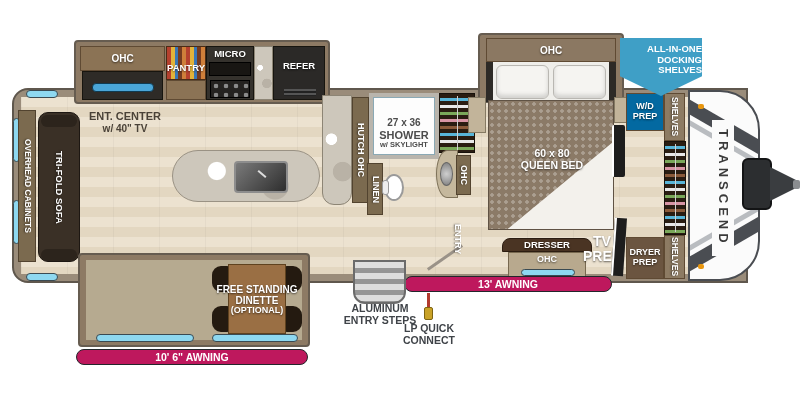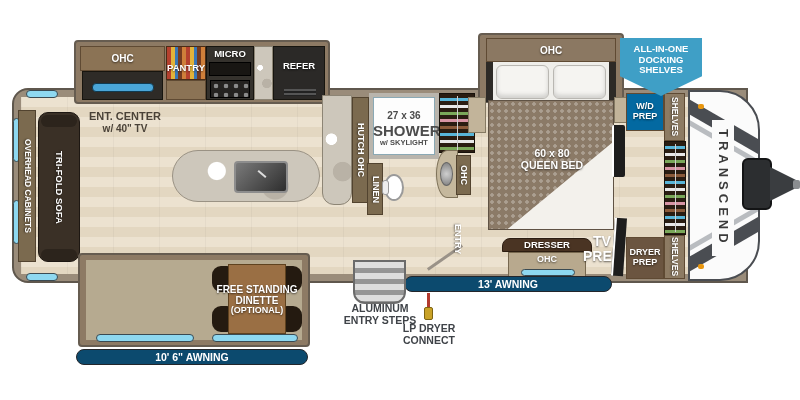--- a/index.html
+++ b/index.html
@@ -14,24 +14,24 @@
   .slide{background:#8d7a64;border:2px solid #665c50;border-radius:4px;}
   .slide-floor{background:#b6aa90;}
   .wood{background:#8b7355;border:1px solid #5f4a33;}
   .woodbar{background:#7b6a4f;border:1px solid #52432f;}
   .dark{background:#2e2b27;border:1px solid #17150f;}
   .marble{background:
      radial-gradient(circle at 30% 40%, #ffffff 0 8%, transparent 9%),
      radial-gradient(circle at 70% 70%, #b9b2a6 0 12%, transparent 13%),
      #cdc7bb;border:1px solid #8d8575;}
   .cyanwin{background:#8ed8f0;border:1px solid #3a4a52;border-radius:4px;}
-  .awning{background:#0c4a6e;border:1px solid #23262b;border-radius:9px;
+  .awning{background:#be185d;border:1px solid #23262b;border-radius:9px;
           color:#fff;font-weight:bold;font-size:10.5px;display:flex;align-items:center;justify-content:center;}
   .badge{background:#3f9fc6;color:#fff;font-weight:bold;text-align:center;
-         display:flex;flex-direction:column;align-items:center;justify-content:center;line-height:1.15;}
+         display:flex;flex-direction:column;align-items:flex-end;justify-content:center;line-height:1.15;}
   
   .lbl{color:#fff;font-weight:bold;text-shadow:0 1px 2px rgba(0,0,0,.6);
        display:flex;align-items:center;justify-content:center;text-align:center;line-height:1.1;}
   .dlbl{color:#45403a;font-weight:bold;text-align:center;line-height:1.15;}
   .v{writing-mode:vertical-rl;}
   .clothes{background:repeating-linear-gradient(180deg,
       #2a1d12 0 4px,#58b5d8 4px 7px,#2a1d12 7px 11px,#e8e8e8 11px 14px,
       #2a1d12 14px 18px,#7aa85a 18px 21px,#2a1d12 21px 25px,#d895a5 25px 28px,
       #2a1d12 28px 32px,#8a5a3a 32px 35px);border:1px solid #17110a;}
   .pantry-shelf{background:repeating-linear-gradient(90deg,
@@ -103,23 +103,23 @@
   <div class="abs marble" style="left:172px;top:150px;width:148px;height:52px;border-radius:26px;border:1px solid #9a9284;">
     <div class="abs" style="left:61px;top:10px;width:54px;height:32px;background:linear-gradient(135deg,#7a7a7a,#2e2e2e);border:2px solid #8d8d8d;border-radius:4px;"></div>
     <div class="abs" style="left:84px;top:22px;width:10px;height:2px;background:#ddd;transform:rotate(40deg);"></div>
   </div>
 
   <div class="abs marble" style="left:322px;top:95px;width:30px;height:110px;border-radius:0 0 12px 12px;"></div>
   <div class="abs woodbar" style="left:352px;top:97px;width:17px;height:106px;">
     <span class="lbl v" style="position:absolute;inset:0;font-size:9px;">HUTCH OHC</span>
   </div>
   <div class="abs" style="left:369px;top:93px;width:70px;height:66px;background:#fdfdfd;border:4px solid #b9b5ad;box-shadow:inset 0 0 0 1px #8aa9b5;">
-    <div class="dlbl" style="margin-top:13px;color:#4c4c4c;">
+    <div class="dlbl" style="margin-top:20px;color:#4c4c4c;">
       <div style="font-size:10px;">27 x 36</div>
-      <div style="font-size:15px;">SHOWER</div>
+      <div style="font-size:11px;">SHOWER</div>
       <div style="font-size:7.5px;">w/ SKYLIGHT</div>
     </div>
   </div>
   <div class="abs clothes" style="left:439px;top:93px;width:36px;height:60px;">
     <div class="abs" style="left:17px;top:2px;width:1px;height:54px;background:#cfcfcf;"></div>
   </div>
 
   <div class="abs woodbar" style="left:367px;top:163px;width:16px;height:52px;">
     <span class="lbl v" style="position:absolute;inset:0;font-size:9px;">LINEN</span>
   </div>
@@ -214,21 +214,21 @@
   </div>
 
   <div class="abs steps" style="left:353px;top:260px;width:53px;height:44px;"></div>
   <div class="abs dlbl" style="left:326px;top:302px;width:108px;font-size:10.5px;color:#3f4348;">
     <div>ALUMINUM</div>
     <div>ENTRY STEPS</div>
   </div>
   <div class="abs" style="left:427px;top:293px;width:3px;height:14px;background:#b23a2e;"></div>
   <div class="abs" style="left:424px;top:307px;width:9px;height:13px;background:#c9a227;border:1px solid #7e6412;border-radius:2px;"></div>
   <div class="abs dlbl" style="left:396px;top:322px;width:66px;font-size:10.5px;color:#3f4348;">
-    <div>LP DRYER</div>
+    <div>LP QUICK</div>
     <div>CONNECT</div>
   </div>
 
   <div class="abs cap" style="left:688px;top:90px;width:72px;height:191px;">
     <div class="abs chev" style="left:-14px;top:28px;width:95px;height:13px;transform:rotate(30deg);"></div>
     <div class="abs chev" style="left:-14px;top:146px;width:95px;height:13px;transform:rotate(-30deg);"></div>
     <div class="abs" style="left:-14px;top:48px;width:95px;height:5px;background:#b9bcc0;transform:rotate(30deg);"></div>
     <div class="abs" style="left:-14px;top:134px;width:95px;height:5px;background:#b9bcc0;transform:rotate(-30deg);"></div>
     <span class="abs v" style="left:22px;top:28px;width:22px;height:136px;font-size:13px;font-weight:bold;letter-spacing:4px;color:#3a3a3a;display:flex;align-items:center;justify-content:center;background:#fbfbfb;">TRANSCEND</span>
     <div class="abs" style="left:8px;top:12px;width:6px;height:5px;background:#e8960f;border-radius:2px;"></div>

